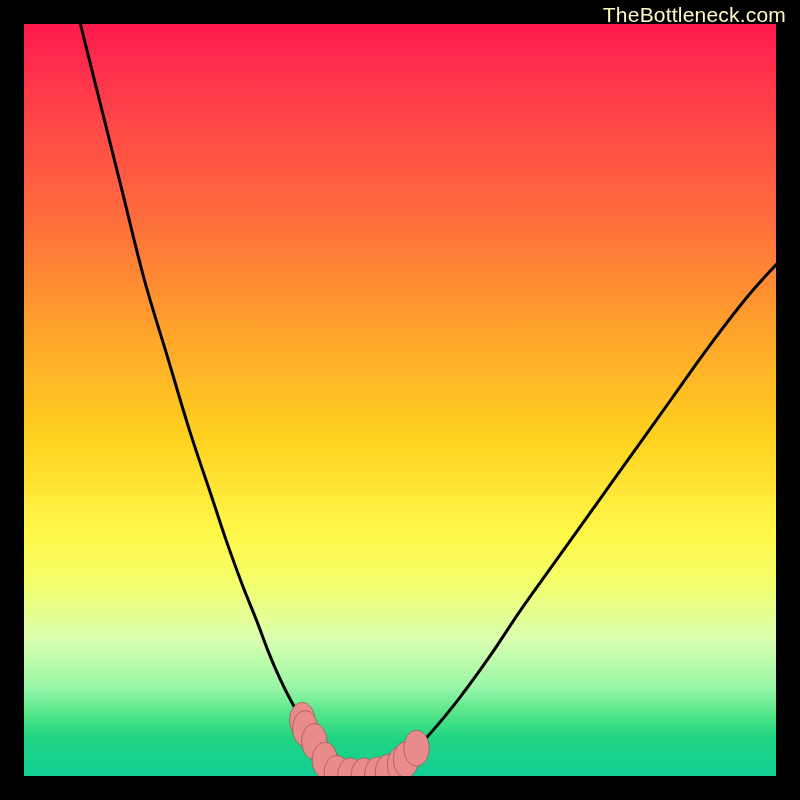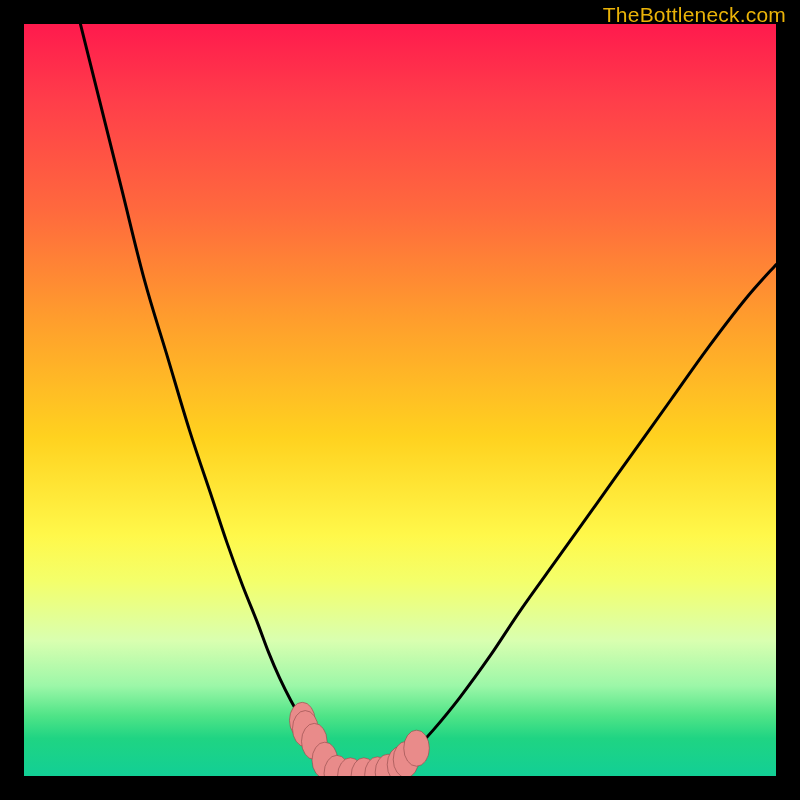--- a/index.html
+++ b/index.html
@@ -33,21 +33,21 @@
       #4fe487 92%,
       #1fd483 95%,
       #12cf95 100%
     );
   }
 
   .watermark {
     position: absolute;
     top: 3px;
     right: 14px;
-    color: #eab308;
+    color: #fef9c3;
     font-size: 21px;
     font-weight: 500;
     letter-spacing: 0.2px;
   }
 
   svg.curves {
     position: absolute;
     top: 0; left: 0;
     width: 752px; height: 752px;
   }

